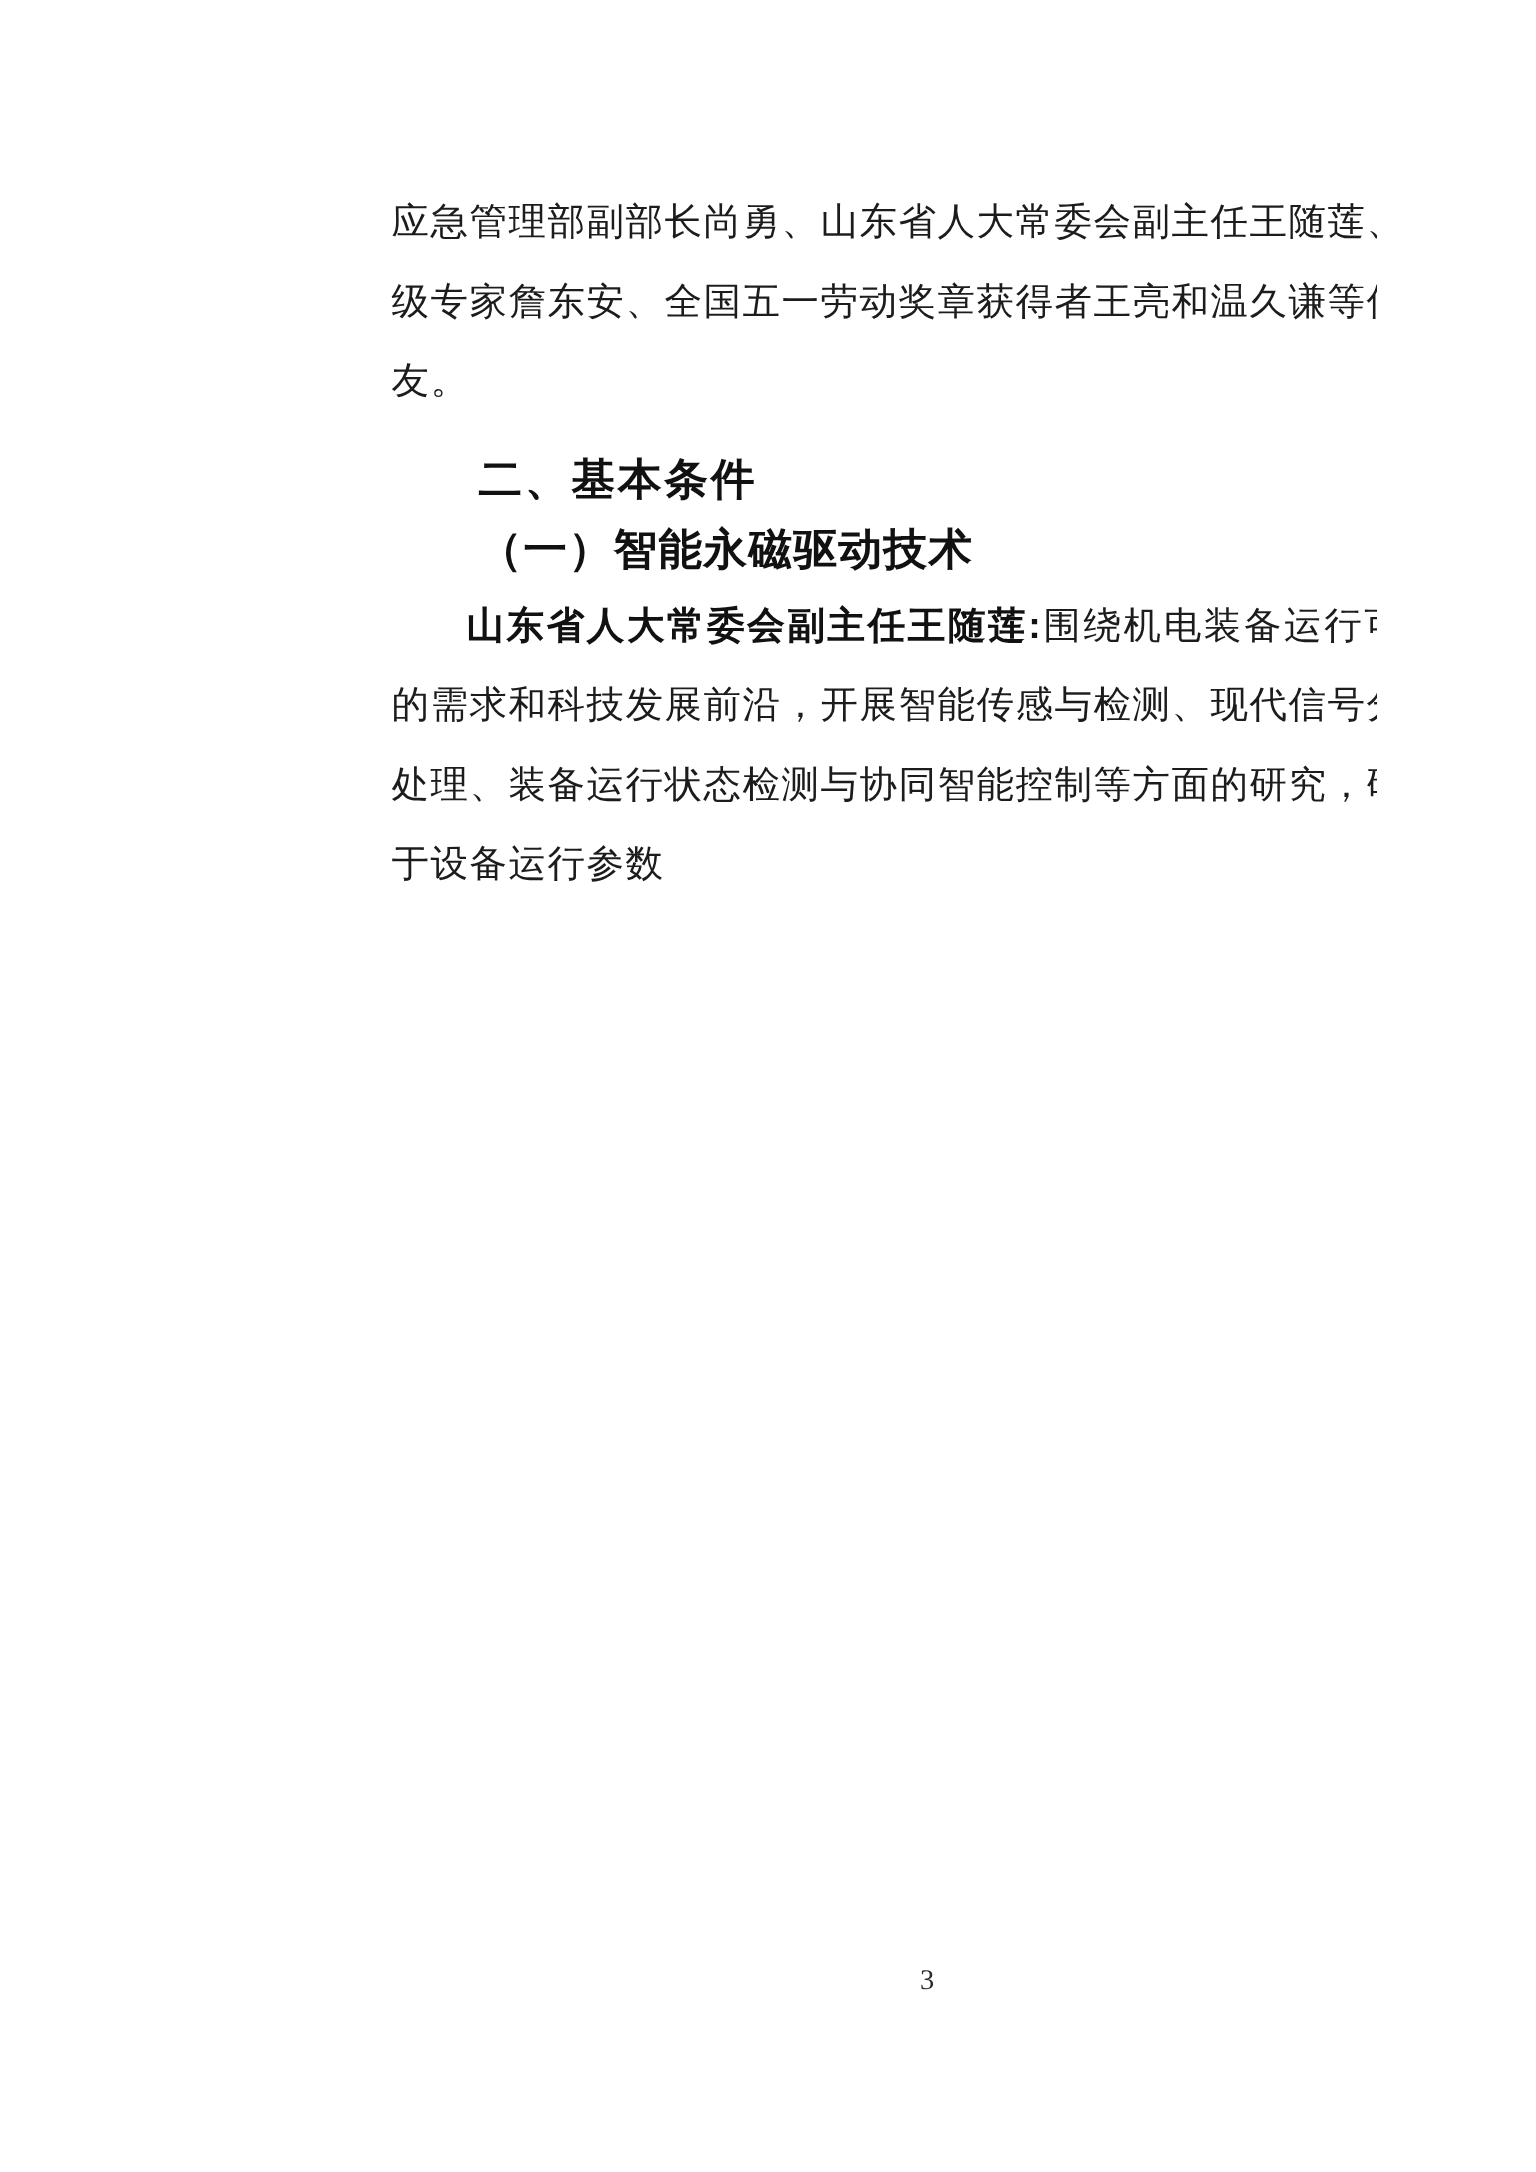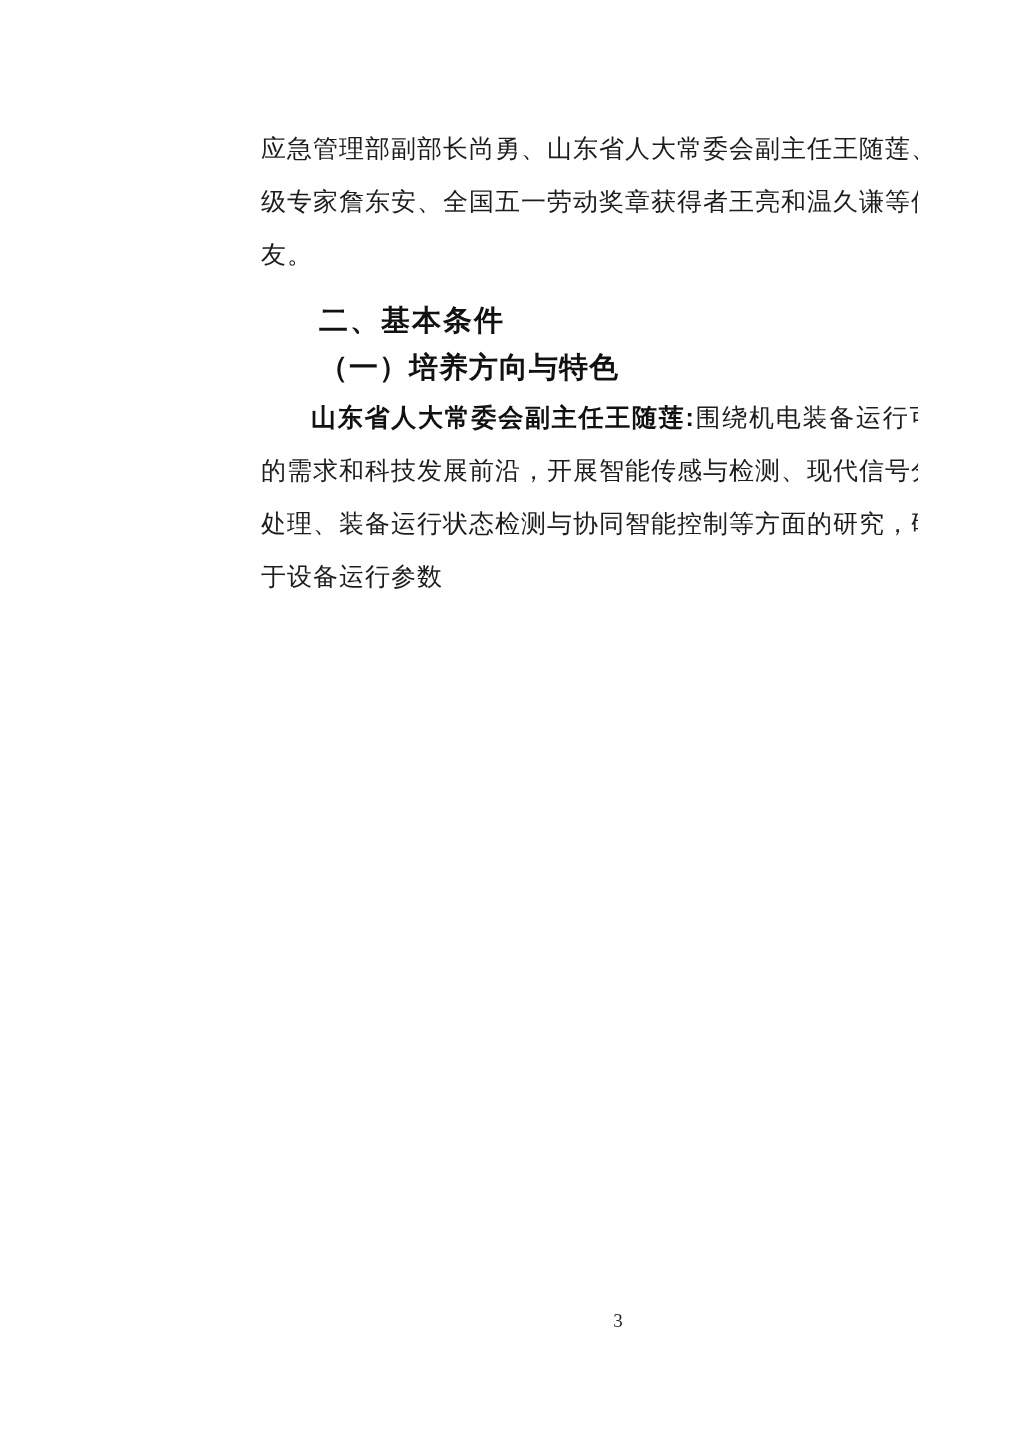--- a/index.html
+++ b/index.html
@@ -82,21 +82,21 @@
 </head>
 <body>
 
 <div class="page">
   <div class="content body-text">
 
     <p class="para intro">应急管理部副部长尚勇、山东省人大常委会副主任王随莲、国家级专家詹东安、全国五一劳动奖章获得者王亮和温久谦等优秀校友。</p>
 
     <h2 class="h-section">二、基本条件</h2>
 
-    <h3 class="h-subsection">（一）培养方向与特色</h3>
+    <h3 class="h-subsection">（一）智能永磁驱动技术</h3>
 
 
 
     <p class="para indent para-block"><span class="lead">山东省人大常委会副主任王随莲:</span><span>围绕机电装备运行可靠性的需求和科技发展前沿，开展智能传感与检测、现代信号分析与处理、装备运行状态检测与协同智能控制等方面的研究，研发基于设备运行参数</span></p>
 
   </div>
 
   <div class="page-number">3</div>
 </div>
 

